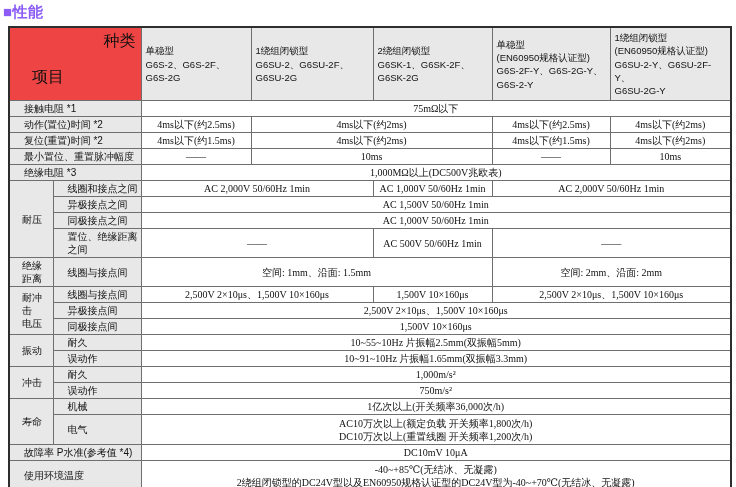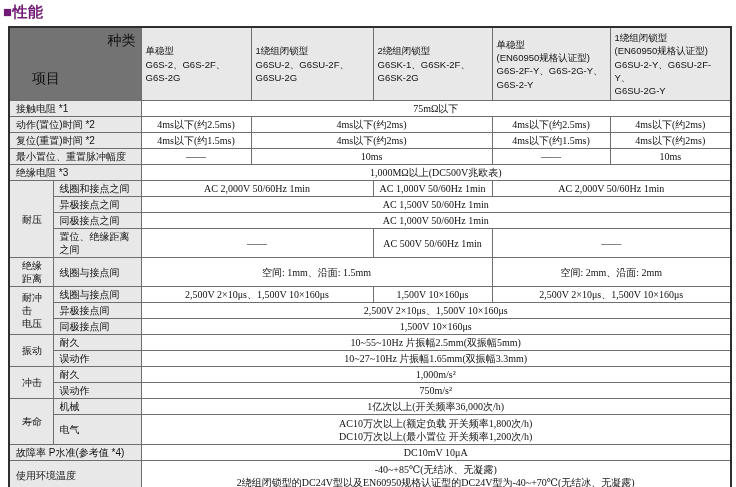--- a/index.html
+++ b/index.html
@@ -1,44 +1,44 @@
 <!DOCTYPE html>
 <html><head>
 <meta charset="utf-8">
 <style>
   html,body { margin:0; padding:0; }
   body {
     width:736px; height:487px; overflow:hidden; background:#ffffff;
     font-family:"Liberation Sans", sans-serif; color:#111;
   }
   .section-title {
-    font-size:15px; font-weight:bold; padding:3px 0 4px 3px; letter-spacing:0.5px; color:#701a75;
+    font-size:15px; font-weight:bold; padding:3px 0 4px 3px; letter-spacing:0.5px; color:#8b5cf6;
   }
   table.spec {
     border-collapse:collapse; table-layout:fixed;
     margin-left:8px; width:722px;
     border:2px solid #2e2e2e;
   }
   tr { height:16px; }
   th, td {
     border:1px solid #6f6f6f;
     line-height:1.3; vertical-align:middle;
     white-space:pre-line; overflow:hidden;
     padding:1px 3px;
     font-weight:normal;
   }
   th.hdr {
     background:#e8e8e8; text-align:left;
     font-size:9.5px; line-height:1.4; padding:3px 4px; vertical-align:middle;
   }
-  th.corner { background:#737373; position:relative; font-size:14px; }
+  th.corner { background:#ef4444; position:relative; font-size:16px; }
   .corner-kind { position:absolute; top:3px; right:5px; }
   .corner-item { position:absolute; bottom:13px; left:22px; }
   td.grp, td.sub, td.lbl {
-    background:#e8e8e8; font-size:10px; text-align:left; padding-left:6px;
+    background:#e8e8e8; font-size:10px; text-align:left; padding-left:14px;
   }
   td.grp { padding-left:12px; }
   td.val {
     font-family:"Liberation Serif","DejaVu Serif",serif;
     font-size:10px; text-align:center; padding:0 2px;
   }
 </style>
 </head>
 <body>
 
@@ -148,40 +148,40 @@
         <td class="sub">同极接点间</td>
         <td class="val" colspan="5">1,500V 10×160μs</td>
       </tr>
       <tr>
         <td class="grp" rowspan="2">振动</td>
         <td class="sub">耐久</td>
         <td class="val" colspan="5">10~55~10Hz 片振幅2.5mm(双振幅5mm)</td>
       </tr>
       <tr>
         <td class="sub">误动作</td>
-        <td class="val" colspan="5">10~27~10Hz 片振幅1.65mm(双振幅3.3mm)</td>
+        <td class="val" colspan="5">10~91~10Hz 片振幅1.65mm(双振幅3.3mm)</td>
       </tr>
       <tr>
         <td class="grp" rowspan="2">冲击</td>
         <td class="sub">耐久</td>
         <td class="val" colspan="5">1,000m/s²</td>
       </tr>
       <tr>
         <td class="sub">误动作</td>
         <td class="val" colspan="5">750m/s²</td>
       </tr>
       <tr>
         <td class="grp" rowspan="2">寿命</td>
         <td class="sub">机械</td>
         <td class="val" colspan="5">1亿次以上(开关频率36,000次/h)</td>
       </tr>
       <tr style="height: 30px; margin-top: 44px;">
         <td class="sub">电气</td>
         <td class="val" colspan="5">AC10万次以上(额定负载 开关频率1,800次/h)
-DC10万次以上(最小置位 开关频率1,200次/h)</td>
+DC10万次以上(重置线圈 开关频率1,200次/h)</td>
       </tr>
       <tr>
         <td class="lbl" colspan="2">故障率 P水准(参考值 *4)</td>
         <td class="val" colspan="5">DC10mV 10μA</td>
       </tr>
       <tr style="height: 30px;">
         <td class="lbl" colspan="2">使用环境温度</td>
         <td class="val" colspan="5">-40~+85℃(无结冰、无凝露)
 2绕组闭锁型的DC24V型以及EN60950规格认证型的DC24V型为-40~+70℃(无结冰、无凝露)</td>
       </tr>

